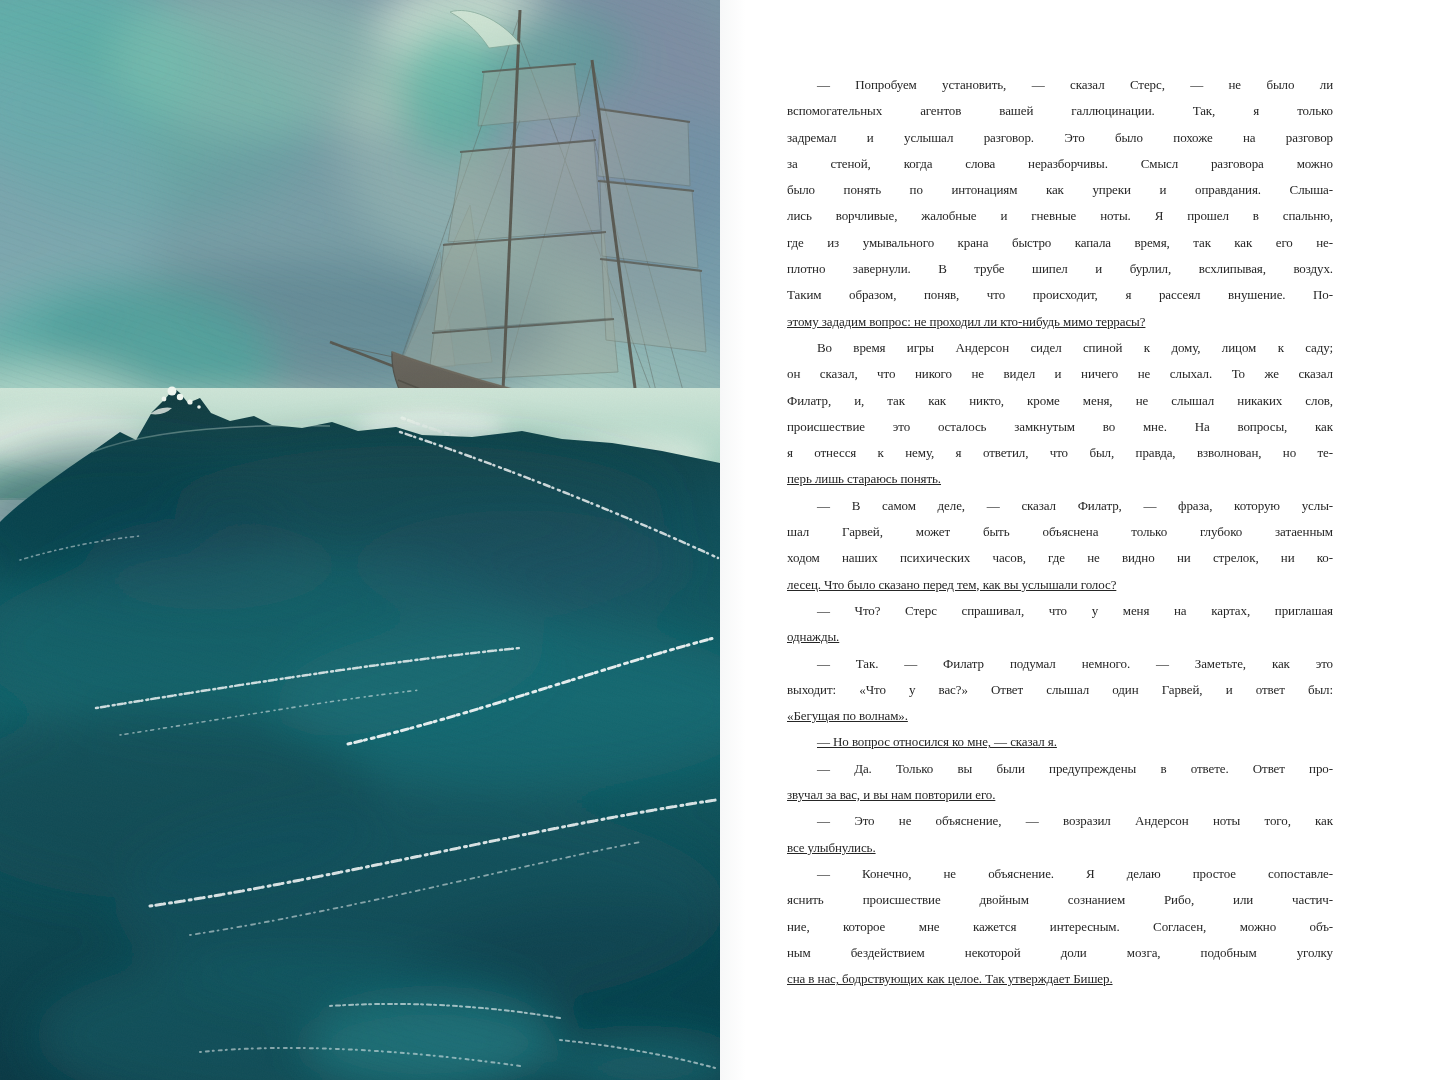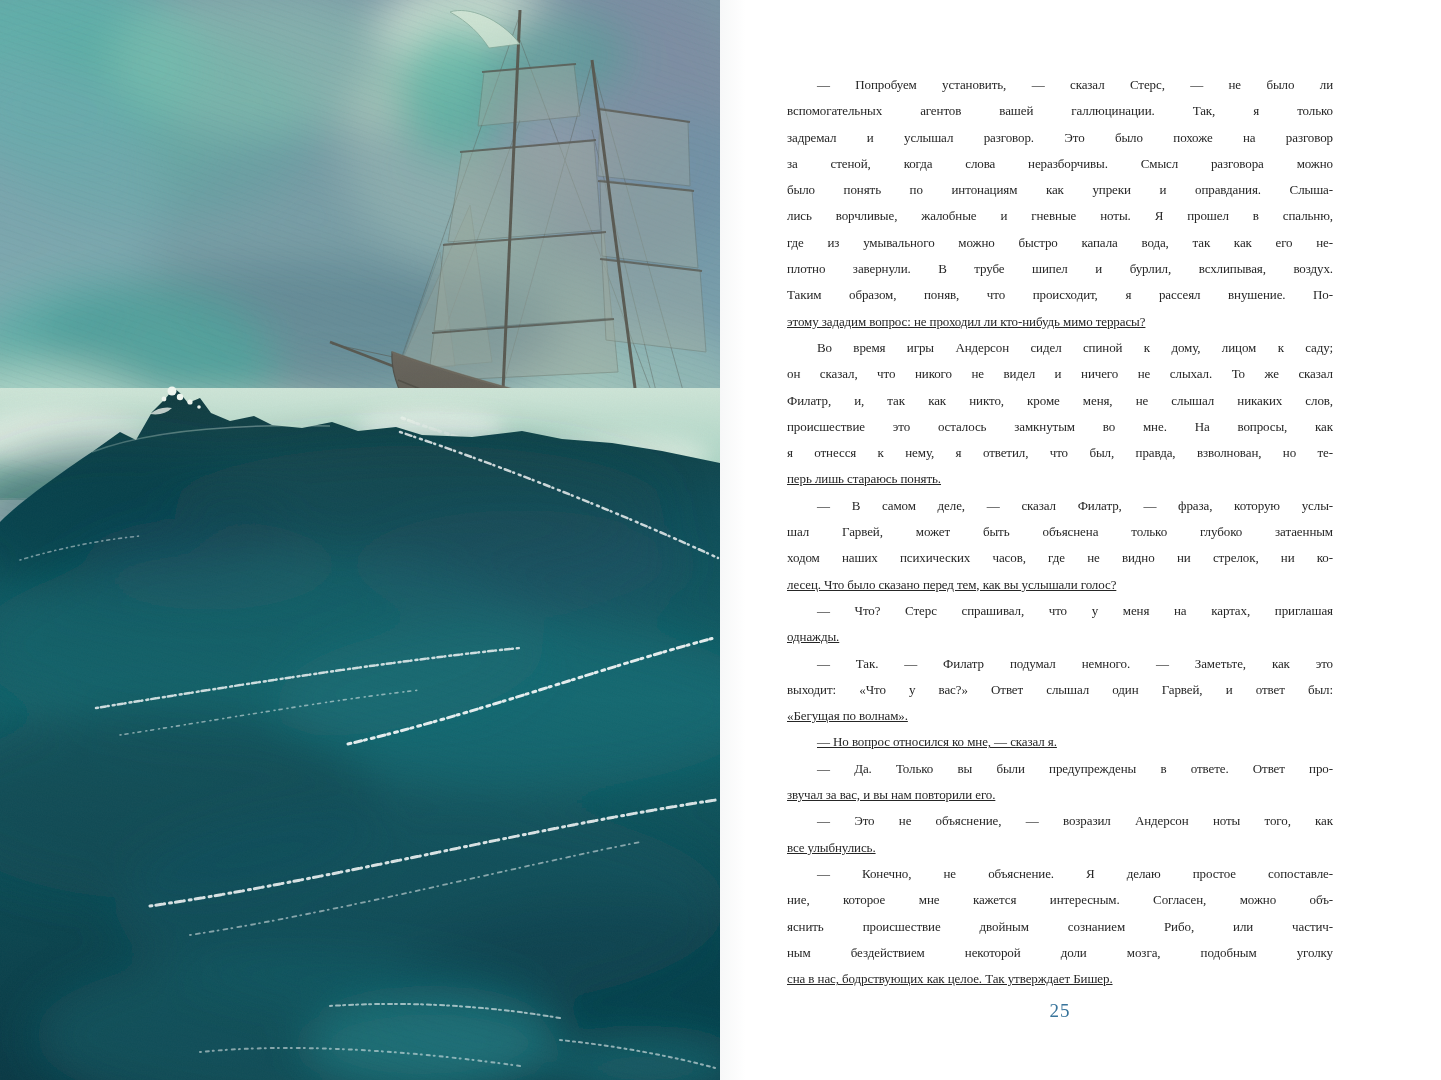--- a/index.html
+++ b/index.html
@@ -221,21 +221,21 @@
     <div class="gutter-shade"></div>
 
     <div class="text-column">
         <div class="para">
           <div class="line first">— Попробуем установить, — сказал Стерс, — не было ли</div>
           <div class="line">вспомогательных агентов вашей галлюцинации. Так, я только</div>
           <div class="line">задремал и услышал разговор. Это было похоже на разговор</div>
           <div class="line">за стеной, когда слова неразборчивы. Смысл разговора можно</div>
           <div class="line">было понять по интонациям как упреки и оправдания. Слыша-</div>
           <div class="line">лись ворчливые, жалобные и гневные ноты. Я прошел в спальню,</div>
-          <div class="line">где из умывального можно быстро капала вода, так как его не-</div>
+          <div class="line">где из умывального крана быстро капала время, так как его не-</div>
           <div class="line">плотно завернули. В трубе шипел и бурлил, всхлипывая, воздух.</div>
           <div class="line">Таким образом, поняв, что происходит, я рассеял внушение. По-</div>
           <div class="line last">этому зададим вопрос: не проходил ли кто-нибудь мимо террасы?</div>
         </div>
         <div class="para">
           <div class="line first">Во время игры Андерсон сидел спиной к дому, лицом к саду;</div>
           <div class="line">он сказал, что никого не видел и ничего не слыхал. То же сказал</div>
           <div class="line">Филатр, и, так как никто, кроме меня, не слышал никаких слов,</div>
           <div class="line">происшествие это осталось замкнутым во мне. На вопросы, как</div>
           <div class="line">я отнесся к нему, я ответил, что был, правда, взволнован, но те-</div>
@@ -262,23 +262,22 @@
         <div class="para">
           <div class="line first">— Да. Только вы были предупреждены в ответе. Ответ про-</div>
           <div class="line last">звучал за вас, и вы нам повторили его.</div>
         </div>
         <div class="para">
           <div class="line first">— Это не объяснение, — возразил Андерсон ноты того, как</div>
           <div class="line last">все улыбнулись.</div>
         </div>
         <div class="para">
           <div class="line first">— Конечно, не объяснение. Я делаю простое сопоставле-</div>
+          <div class="line">яснить происшествие двойным сознанием Рибо, или частич-</div>
           <div class="line">ние, которое мне кажется интересным. Согласен, можно объ-</div>
-          <div class="line">яснить происшествие двойным сознанием Рибо, или частич-</div>
           <div class="line">ным бездействием некоторой доли мозга, подобным уголку</div>
           <div class="line last">сна в нас, бодрствующих как целое. Так утверждает Бишер.</div>
         </div>
       </div>
 
-    <div class="page-number">25</div>
   </div>
 
 </div>
 
 </body></html>

